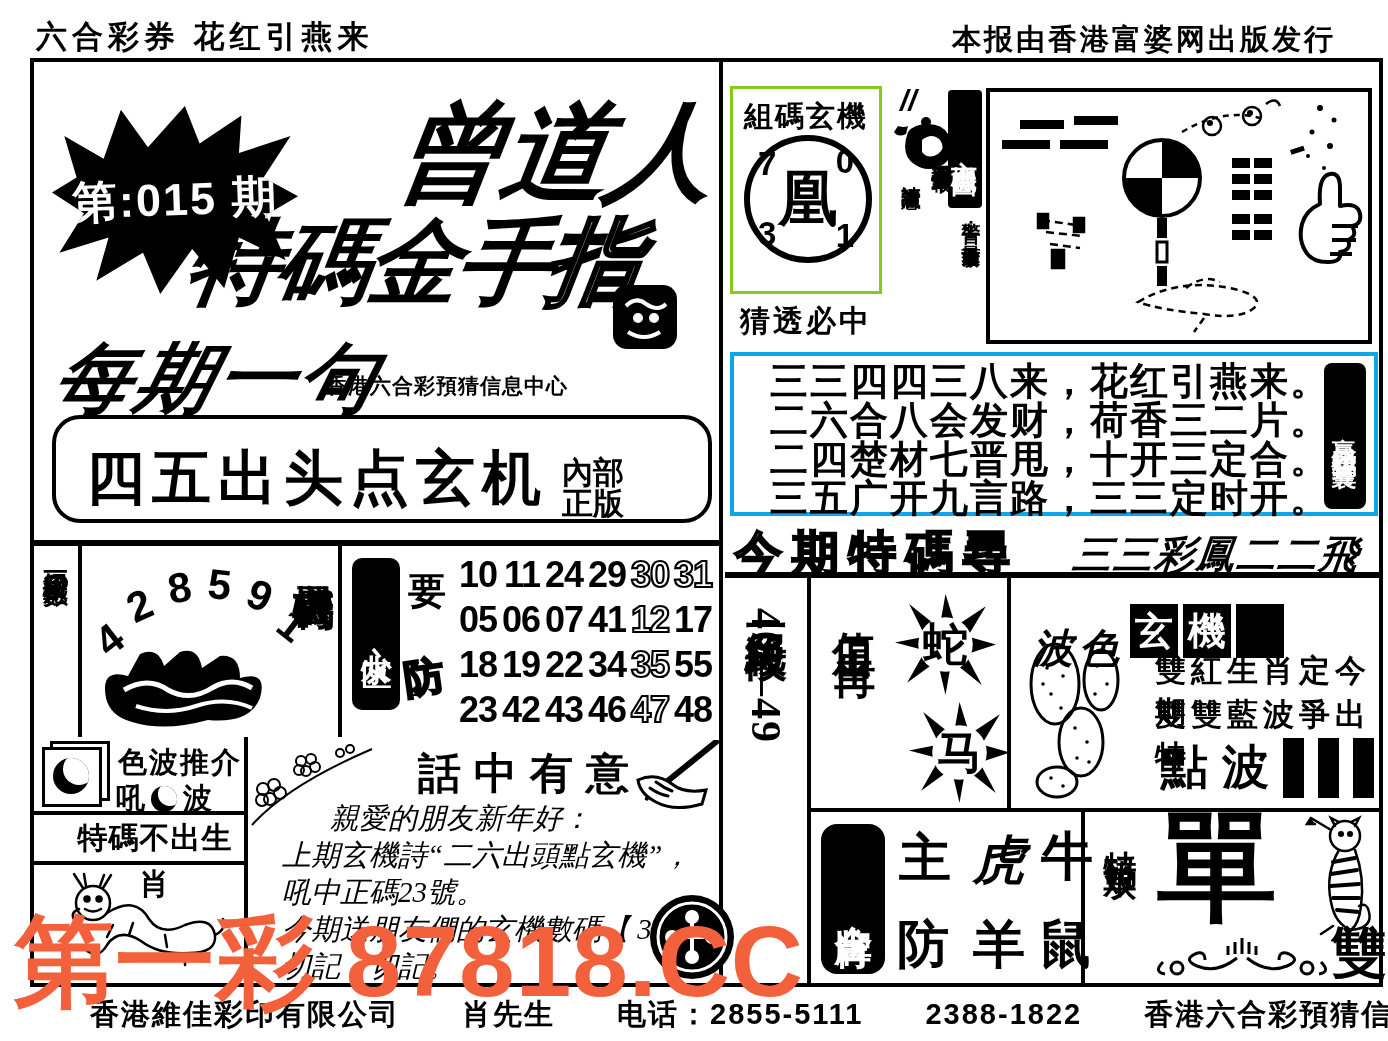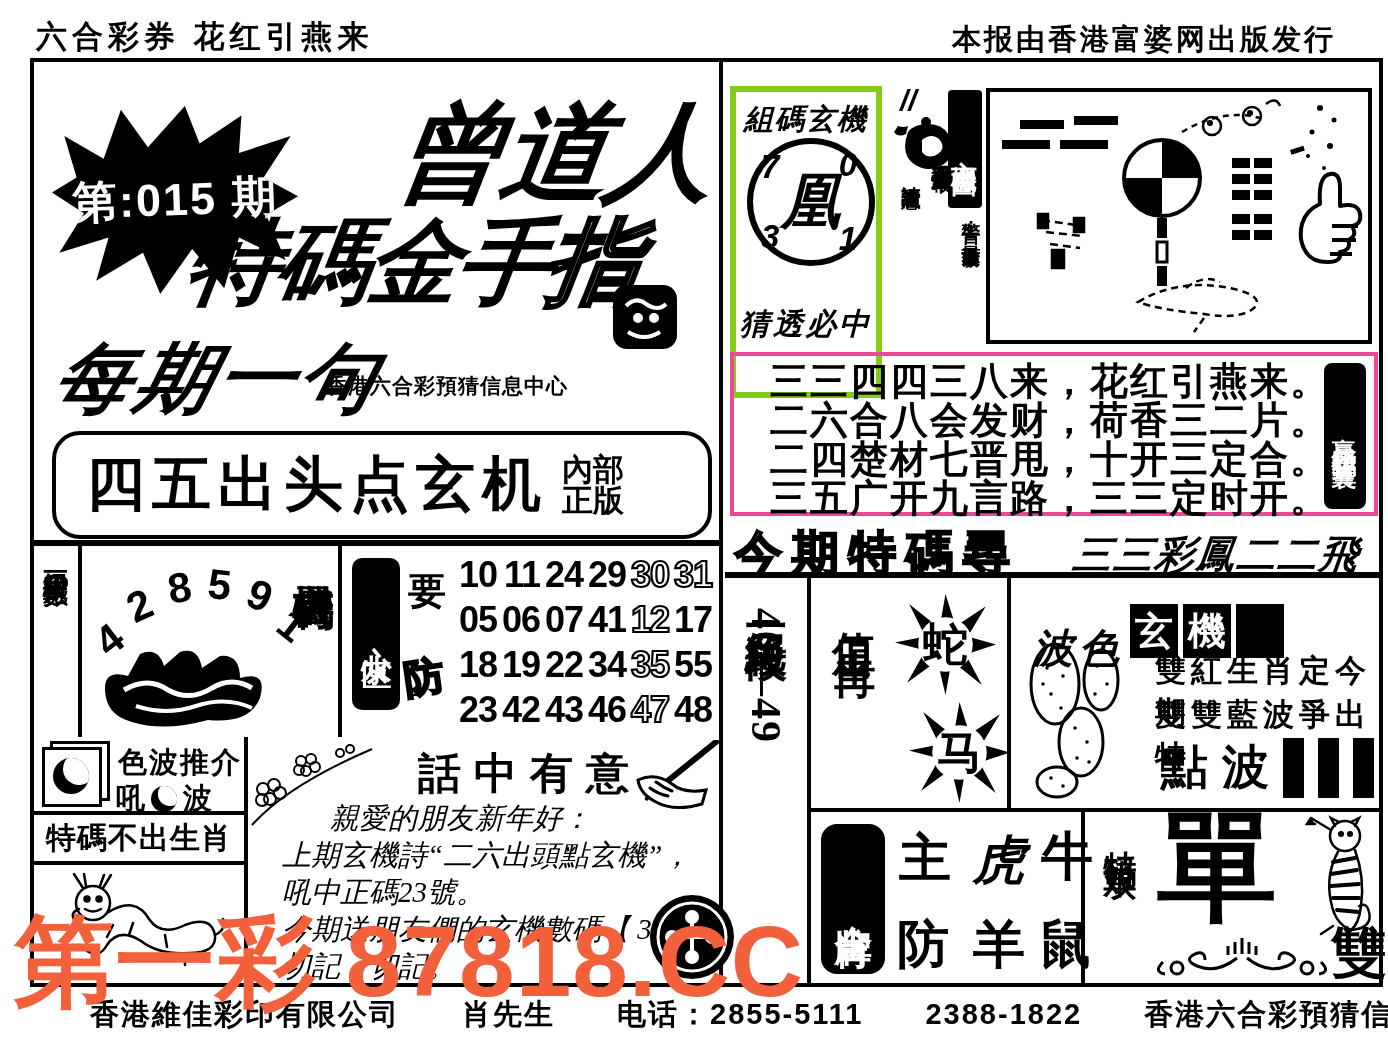--- a/index.html
+++ b/index.html
@@ -29,21 +29,21 @@
 
   
   #badge { left:52px; top:106px; width:246px; height:188px; background:#000;
     clip-path:polygon(0% 46%,10% 38%,5% 16%,21% 28%,28% 2%,39% 22%,54% 0%,60% 20%,77% 5%,76% 25%,97% 16%,86% 38%,100% 48%,87% 58%,95% 82%,76% 70%,70% 97%,57% 76%,44% 100%,37% 78%,18% 93%,23% 70%,3% 78%,13% 57%);
     display:flex; align-items:center; justify-content:center; }
   #badge span { color:#fff; font-size:45px; font-weight:900; transform:rotate(-2deg); letter-spacing:2px; }
   #title1 { left:398px; top:98px; font-size:108px; font-style:italic; transform:skewX(-8deg); letter-spacing:-3px; line-height:1; }
   #title2 { left:188px; top:216px; font-size:93px; font-style:italic; transform:skewX(-8deg); letter-spacing:-3px; line-height:1; white-space:nowrap; }
   #slogan { left:56px; top:340px; font-size:77px; font-style:italic; transform:skewX(-14deg); letter-spacing:4px; line-height:1; }
   #centerName { left:326px; top:372px; font-size:21px; letter-spacing:1px; }
-  #hintBox { left:52px; top:415px; width:660px; height:108px; border:4px solid #000; border-radius:28px; display:flex; align-items:center;margin-top:16px; }
+  #hintBox { left:52px; top:415px; width:660px; height:108px; border:4px solid #000; border-radius:28px; display:flex; align-items:flex-end; }
   #hintPhrase { font-size:59px; letter-spacing:7px; margin-left:30px; font-family:"Liberation Serif",serif; font-weight:900; }
   #hintTags { margin-left:14px; font-size:31px; font-weight:900; line-height:31px; }
   #mastSeal { left:612px; top:284px; }
 
   #ldiv1 { left:34px; top:540px; width:686px; height:6px; }
 
   
   #wsStrip { left:34px; top:546px; width:48px; height:191px; border-right:4px solid #000; display:flex; justify-content:center; padding-top:8px; }
   #wsStrip .vtext { font-size:25px; font-weight:700; letter-spacing:2px; }
   #wsStrip .vtext b { font-size:33px; }
@@ -63,49 +63,49 @@
 
   
   #seboBox { left:34px; top:737px; width:214px; height:78px; border-right:4px solid #000; border-bottom:4px solid #000; }
   #seboSqOuter { left:16px; top:4px; width:60px; height:60px; border:3px solid #000; }
   #seboSqInner { left:8px; top:10px; width:60px; height:60px; border:3px solid #000; background:#fff; }
   .crescent { position:relative; background:#000; border-radius:50%; overflow:hidden; }
   .crescent::after { content:""; position:absolute; left:28%; top:-14%; width:90%; height:90%; background:#fff; border-radius:50%; }
   #seboT1 { left:84px; top:6px; font-size:29px; font-weight:900; letter-spacing:2px; }
   #seboT2 { left:82px; top:42px; font-size:29px; font-weight:900; display:flex; align-items:center; gap:6px; }
   #buchuBand { left:34px; top:815px; width:214px; height:50px; border-right:4px solid #000; border-bottom:4px solid #000;
-    font-size:30px; font-weight:900; text-align:center; line-height:46px; letter-spacing:1px; }
+    font-size:30px; font-weight:900; text-align:center; line-height:46px; letter-spacing:1px;padding-left:32px; }
   #dragonBox { left:34px; top:865px; width:214px; height:122px; border-right:4px solid #000; display:flex; justify-content:center; }
 
   
   #letterTitle { left:418px; top:745px; font-size:43px; font-weight:900; letter-spacing:13px; font-family:"Liberation Serif",serif; }
   #letterLines { left:282px; top:800px; font-size:29px; font-style:italic; line-height:37px; font-family:"Liberation Serif",serif; }
   #letterLines div:first-child { padding-left:48px; }
   #blossoms { left:248px; top:737px; }
   #handpen { left:620px; top:740px; }
   #roundSeal { left:648px; top:893px; }
 
   
-  #zumaBox { left:730px; top:86px; width:152px; height:312px; border:6px solid #84cc16;font-style:italic; }
+  #zumaBox { left:730px; top:86px; width:152px; height:208px; border:3px solid #84cc16; }
   #zumaTitle { width:100%; text-align:center; margin-top:8px; font-size:29px; font-weight:900; letter-spacing:2px; }
   #zumaCircle { position:absolute; left:11px; top:46px; width:128px; height:128px; border:6px solid #000; border-radius:50%; }
   #zumaChar { position:absolute; left:0; top:0; width:100%; height:100%; display:flex; align-items:center; justify-content:center;
     font-size:60px; font-weight:900; font-family:"Liberation Serif",serif; }
   .zn { position:absolute; font-size:33px; font-weight:900; }
   #zumaCap { position:absolute; left:0; top:212px; width:100%; text-align:center; font-size:30px; font-weight:900; letter-spacing:3px; }
   #slashes { left:900px; top:84px; font-size:30px; font-weight:900; font-style:italic; }
   #teapot { left:892px; top:112px; }
   #xjtLabel { left:948px; top:90px; width:34px; height:118px; border-radius:4px; font-size:26px; font-weight:700; letter-spacing:6px; }
   #warnCols { left:886px; top:150px; width:98px; height:200px; display:flex; flex-direction:row-reverse; gap:4px; }
   #warnCols .vtext { font-size:19px; font-weight:700; letter-spacing:1px; }
   #warn1 { margin-top:58px; }
   #picBox { left:986px; top:88px; width:386px; height:256px; border:4px solid #000; }
 
   
-  #poemBox { left:730px; top:352px; width:648px; height:164px; border:4px solid #ec4899;padding-left:29px; }
+  #poemBox { left:730px; top:352px; width:648px; height:164px; border:4px solid #0ea5e9;padding-left:29px; }
   #poemLines { position:absolute; left:36px; top:6px; font-size:38px; font-weight:900; line-height:39px; letter-spacing:2px;
     font-family:"Liberation Serif",serif; }
   #poemSide { position:absolute; right:8px; top:7px; width:42px; height:146px; border-radius:8px; font-size:25px; font-weight:700; letter-spacing:9px; }
 
   
   #temaBand { left:725px; top:520px; width:658px; height:58px; border-bottom:6px solid #000; }
   #temaL { position:absolute; left:10px; top:2px; font-size:47px; font-weight:900; letter-spacing:10px; font-family:"Liberation Serif",serif; }
   #temaR { position:absolute; left:348px; top:8px; font-size:39px; font-weight:900; font-style:italic; transform:skewX(-6deg); letter-spacing:2px; font-family:"Liberation Serif",serif; }
 
   

